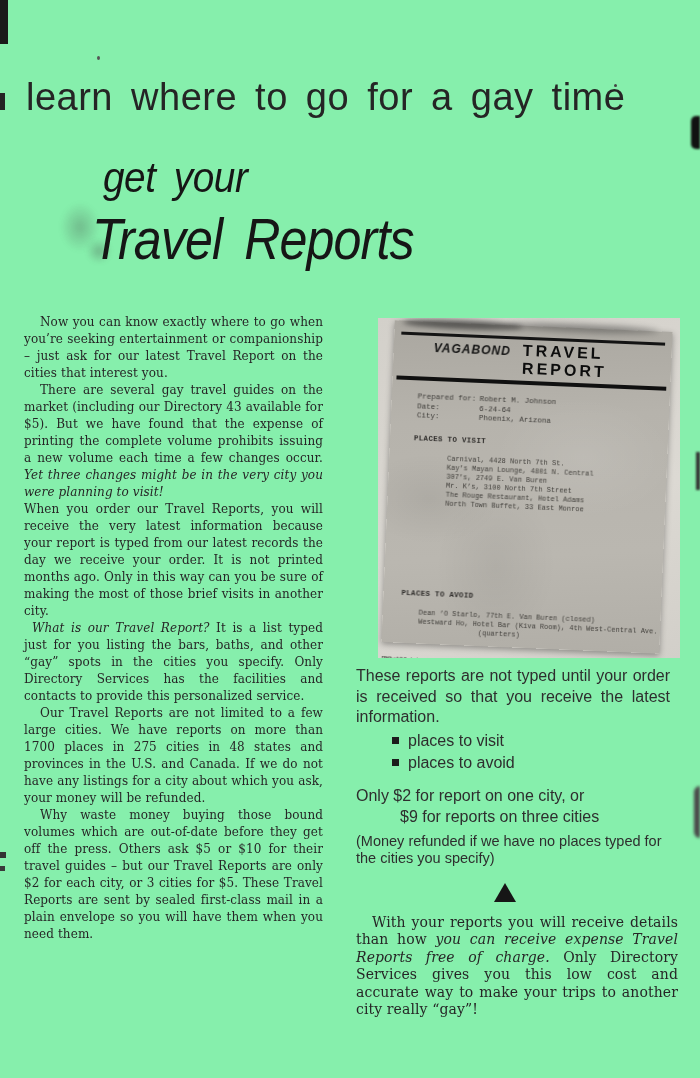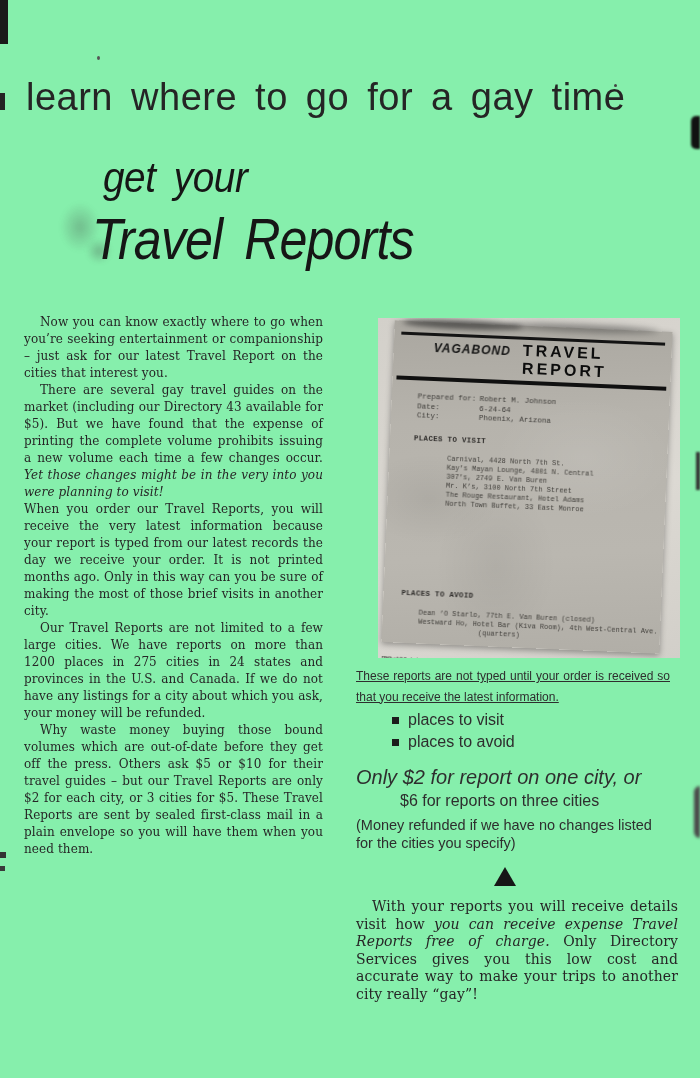--- a/index.html
+++ b/index.html
@@ -53,25 +53,25 @@
   .rp-h { margin:13px 0 0 24px; font-family:"Liberation Mono", monospace; font-size:7.5px; font-weight:700; letter-spacing:.3px; color:#2f2d2b; filter:blur(.45px); }
   .rp-lines { margin:11px 0 0 58px; font-family:"Liberation Mono", monospace; font-size:7px; line-height:9px; color:#403e3a; filter:blur(.5px); }
   .rp-h.avoid { margin-top:82px; margin-left:18px; }
   .rp-lines.avoid { margin-left:36px; }
   .rp-lines.avoid div:last-child { text-indent:60px; }
   .rp-footer { position:relative; margin-top:22px; text-align:center; font-family:"Liberation Mono", monospace; font-size:6.5px; color:#46443f; filter:blur(.55px); }
   .rp-code { position:absolute; left:3px; top:0; }
   
   .col-right { position:absolute; left:356px; top:666px; width:322px; font-family:"Liberation Sans", sans-serif; color:#2e2e2e; }
   .col-right p { margin:0; }
-  .cr-intro { font-size:12px; line-height:20.5px; text-align:justify; width:314px;text-decoration:underline; }
+  .cr-intro { font-size:16px; line-height:20.5px; text-align:justify; width:314px; }
   .cr-heading { font-size:16px; margin-top:17px !important; }
   .bullet-row { display:flex; align-items:center; gap:9px; margin:4px 0 0 36px; font-size:16px; line-height:18px; }
   .sq { width:7px; height:7px; background:#1c1c1c; flex:none; }
-  .cr-price1 { font-size:20px; margin-top:15px !important;font-style:italic; }
+  .cr-price1 { font-size:16px; margin-top:15px !important; }
   .cr-price2 { font-size:16px; margin:3px 0 0 44px !important; }
   .cr-note { font-size:14.5px; line-height:17.5px; margin-top:7px !important; width:306px; }
   .triangle { width:0; height:0; border-left:11px solid transparent; border-right:11px solid transparent; border-bottom:19px solid #161616; margin:15px 0 0 138px; }
   .cr-closing { font-family:"DejaVu Serif", serif; font-size:14px; line-height:17.5px; text-align:justify; text-indent:16px; margin-top:12px !important; color:#262626; letter-spacing:.1px; }
   
   .art { position:absolute; background:#1a1a1a; }
   .a1 { left:0; top:0; width:8px; height:44px; }
   .a2 { left:0; top:93px; width:5px; height:17px; background:#242424; }
   .a3 { left:0; top:852px; width:6px; height:6px; background:#333; }
   .a4 { left:0; top:866px; width:5px; height:5px; background:#3a3a3a; }
@@ -102,23 +102,24 @@
   <div class="smudge s2"></div>
 
   <h1 class="headline">learn where to go for a gay time</h1>
   <div class="subhead">
     <div class="subhead-1">get your</div>
     <div class="subhead-2">Travel Reports</div>
   </div>
 
   <div class="col-left">
     <p class="p-indent">Now you can know exactly where to go when you’re seeking entertainment or companionship – just ask for our latest Travel Report on the cities that interest you.</p>
-    <p class="p-indent"><span>There are several gay travel guides on the market (including our Directory 43 available for $5). But we have found that the expense of printing the complete volume prohibits issuing a new volume each time a few changes occur. </span><i>Yet those changes might be in the very into you were planning to visit!</i></p>
+    <p class="p-indent"><span>There are several gay travel guides on the market (including our Directory 43 available for $5). But we have found that the expense of printing the complete volume prohibits issuing a new volume each time a few changes occur. </span><i>Yet three changes might be in the very city you were planning to visit!</i></p>
     <p class="p-inset">When you order our Travel Reports, you will receive the very latest information because your report is typed from our latest records the day we receive your order. It is not printed months ago. Only in this way can you be sure of making the most of those brief visits in another city.</p>
-    <p class="p-indent">Our Travel Reports are not limited to a few large cities. We have reports on more than 1200 places in 275 cities in 24 states and provinces in the U.S. and Canada. If we do not have any listings for a city about which you ask, your money will be refunded.</p>
+    <p class="p-what"><i>What is our Travel Report?</i><span> It is a list typed just for you listing the bars, baths, and other “gay” spots in the cities you specify. Only Directory Services has the facilities and contacts to provide this personalized service.</span></p>
+    <p class="p-indent">Our Travel Reports are not limited to a few large cities. We have reports on more than 1700 places in 275 cities in 48 states and provinces in the U.S. and Canada. If we do not have any listings for a city about which you ask, your money will be refunded.</p>
     <p class="p-indent">Why waste money buying those bound volumes which are out-of-date before they get off the press. Others ask $5 or $10 for their travel guides – but our Travel Reports are only $2 for each city, or 3 cities for $5. These Travel Reports are sent by sealed first-class mail in a plain envelope so you will have them when you need them.</p>
   </div>
 
   <div class="photo">
     <div class="paper">
       <div class="rule-thin"></div>
       <div class="title-row">
         <span class="rp-brand">VAGABOND</span>
         <span class="rp-title">TRAVEL REPORT</span>
       </div>
@@ -164,19 +165,19 @@
     <p class="cr-intro">These reports are not typed until your order is received so that you receive the latest information.</p>
     <div class="bullet-row">
       <span class="sq"></span>
       <span>places to visit</span>
     </div>
     <div class="bullet-row">
       <span class="sq"></span>
       <span>places to avoid</span>
     </div>
     <p class="cr-price1">Only $2 for report on one city, or</p>
-    <p class="cr-price2">$6 for reports on three cities</p>
-    <p class="cr-note">(Money refunded if we have no changes listed for the cities you specify)</p>
+    <p class="cr-price2">$9 for reports on three cities</p>
+    <p class="cr-note">(Money refunded if we have no places typed for the cities you specify)</p>
     <div class="triangle"></div>
-    <p class="cr-closing"><span>With your reports you will receive details visit how </span><i>you can receive expense Travel Reports free of charge.</i><span> Only Directory Services gives you this low cost and accurate way to make your trips to another city really “gay”!</span></p>
+    <p class="cr-closing"><span>With your reports you will receive details than how </span><i>you can receive expense Travel Reports free of charge.</i><span> Only Directory Services gives you this low cost and accurate way to make your trips to another city really “gay”!</span></p>
   </div>
 
 </div>
 
 </body></html>

